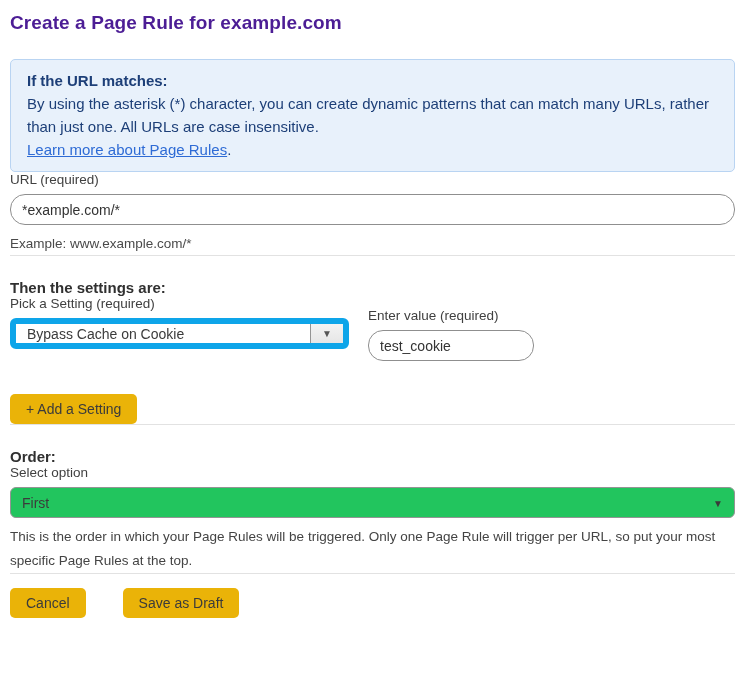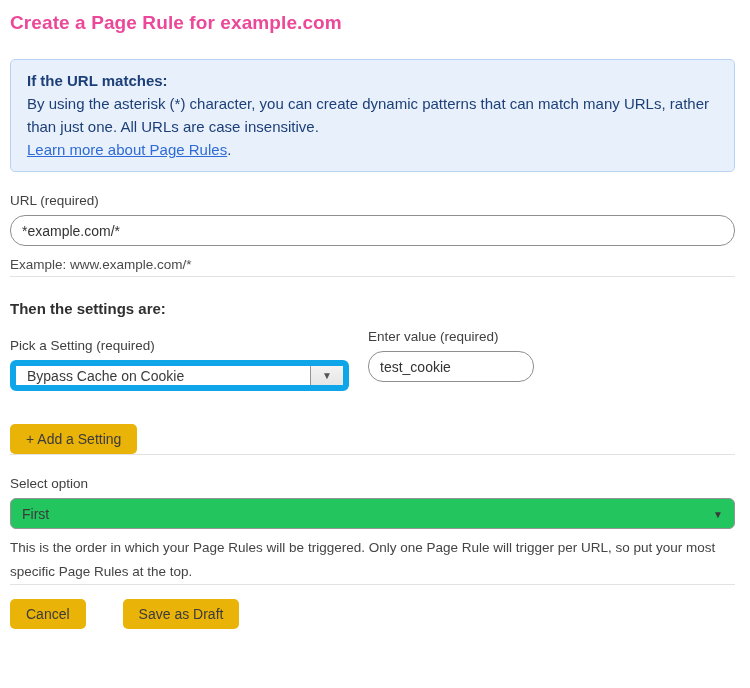--- a/index.html
+++ b/index.html
@@ -8,21 +8,21 @@
     background: #ffffff;
     font-family: "Liberation Sans", sans-serif;
     color: #333;
     overflow: hidden;
   }
   .page { padding: 12px 15px 0 10px; }
 
   .page-title {
     font-size: 19px;
     font-weight: bold;
-    color: #ec4899;
+    color: #4c1d95;
     letter-spacing: 0.1px;
   }
 
   .info-box {
     margin-top: 25px;
     background: #e8f1fb;
     border: 1px solid #b9d4f2;
     border-radius: 5px;
     padding: 9px 16px 10px 16px;
     font-size: 15px;
@@ -32,21 +32,20 @@
   .info-box .info-heading { font-weight: bold; }
   .info-box a.info-link {
     color: #2e6bd5;
     text-decoration: underline;
     cursor: pointer;
   }
 
   .field-label {
     font-size: 13.5px;
     color: #404040;
-    margin-top: 21px;
     margin-bottom: 7px;
   }
   .text-input {
     display: block;
     width: 100%;
     height: 31px;
     border: 1px solid #8f8f8f;
     border-radius: 15px;
     padding: 0 11px;
     font-size: 14px;
@@ -195,20 +194,21 @@
     <div class="settings-col-right">
       <div class="field-label" style="margin-top:0;">Enter value (required)</div>
       <input type="text" class="text-input value-input" value="test_cookie" style="">
     </div>
   </div>
 
   <button class="btn btn-gray btn-add">+ Add a Setting</button>
 
   <hr class="divider divider-2">
 
+  <div class="section-heading">Order:</div>
 
   <div class="field-label">Select option</div>
   <div class="wide-select">
     <span>First</span>
     <span class="native-arrow">▼</span>
   </div>
   <div class="order-helper">This is the order in which your Page Rules will be triggered. Only one Page Rule will trigger per URL, so put your most specific Page Rules at the top.</div>
 
   <hr class="divider divider-3">
 

